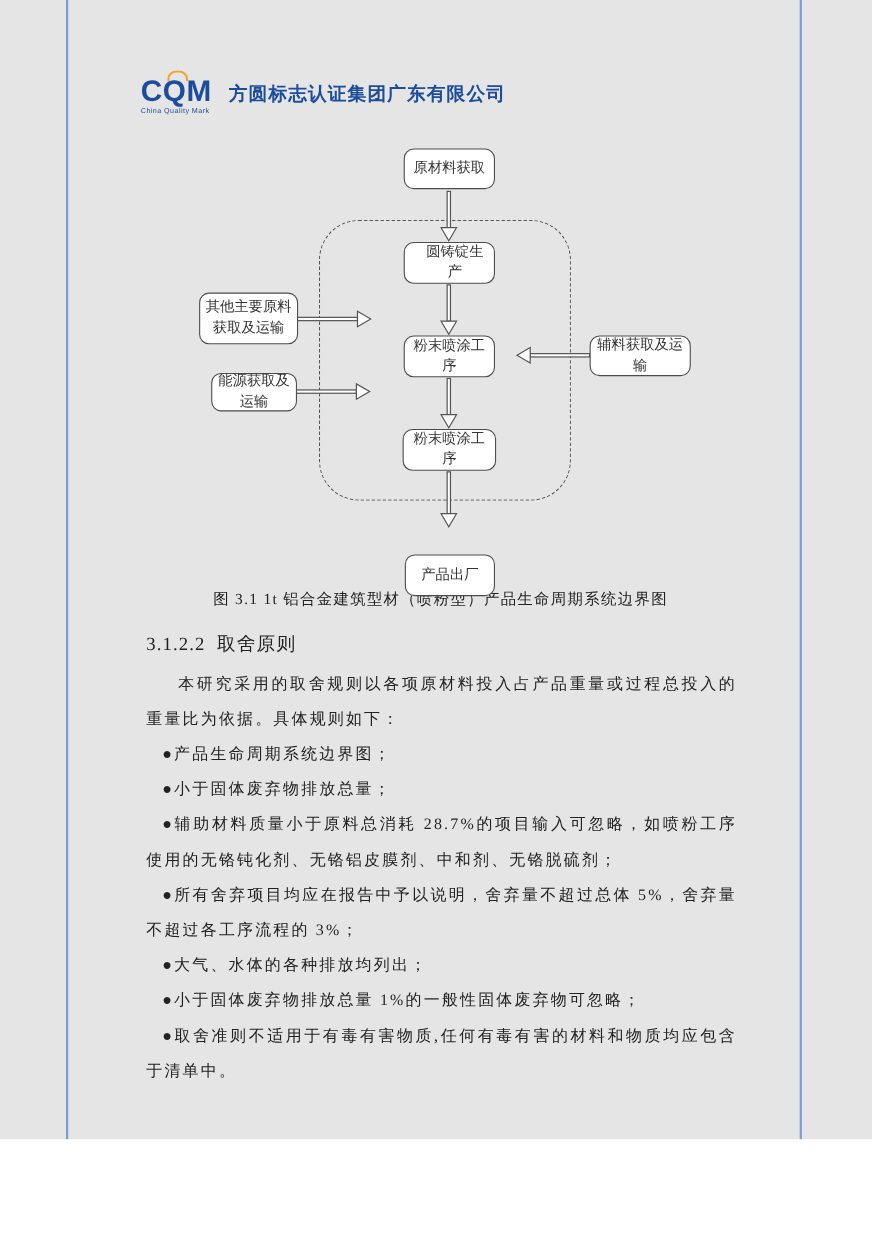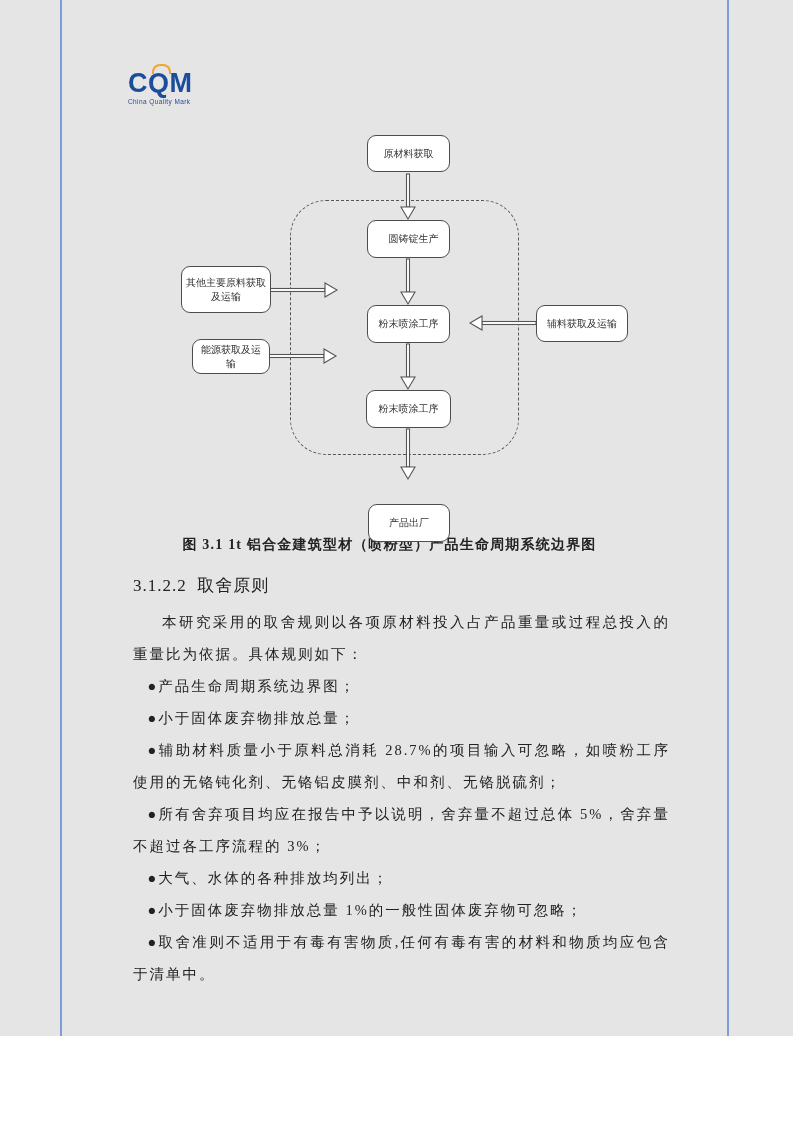--- a/index.html
+++ b/index.html
@@ -37,35 +37,35 @@
     font-weight:bold;font-size:17px;color:#1c4c9c;
     margin-left:6px;margin-top:4px;letter-spacing:1px;
   }
 
   
   .flowchart{position:absolute;left:0;top:0;width:793px;height:1123px;pointer-events:none;}
   .flow-box{
     position:absolute;box-sizing:border-box;
     background:#ffffff;border:1.3px solid #4d4d4d;border-radius:9px;
     display:flex;align-items:center;justify-content:center;
-    font-family:Liberation Serif, serif;
-    font-size:10px;line-height:1.4;color:#333333;text-align:center;
+    font-family:Liberation Mono, monospace;
+    font-size:13px;line-height:1.4;color:#333333;text-align:center;
     padding:2px 4px;z-index:3;
   }
   .boundary{
     position:absolute;left:290px;top:200px;width:227px;height:253px;
     border:1.6px dashed #555555;border-radius:36px;z-index:1;
   }
   .arrows{position:absolute;left:0;top:0;z-index:2;}
 
   
   .caption{
-    position:absolute;left:122px;top:536px;width:535px;margin:0;
+    position:absolute;left:133px;top:536px;width:535px;margin:0;
     text-align:center;font-size:14px;color:#222;
-    letter-spacing:1.2px;font-weight:700;
+    letter-spacing:1.2px;font-weight:400;
   }
   .section-heading{
     position:absolute;left:133px;top:574px;margin:0;
     font-size:17px;font-weight:normal;color:#222;
     letter-spacing:1px;white-space:pre-wrap;
   }
   .bodytext{
     position:absolute;left:133px;top:606px;width:537px;
     font-size:14.5px;line-height:32px;color:#222;
     letter-spacing:2px;text-align:justify;
@@ -86,20 +86,21 @@
 
   <div class="edge-line left"></div>
   <div class="edge-line right"></div>
 
   <div class="header">
     <div class="logo">
       <div class="logo-arc"></div>
       <div class="logo-acronym">CQM</div>
       <div class="logo-tagline">China Quality Mark</div>
     </div>
+    <div class="company-name">方圆标志认证集团广东有限公司</div>
   </div>
 
   <div class="flowchart">
 
     <div class="boundary"></div>
 
     <svg class="arrows" width="793" height="1123" viewBox="0 0 793 1123">
 
       <g stroke="#555555" stroke-width="1.1" fill="#ffffff">
         <rect x="406.5" y="174" width="3" height="33"></rect>

